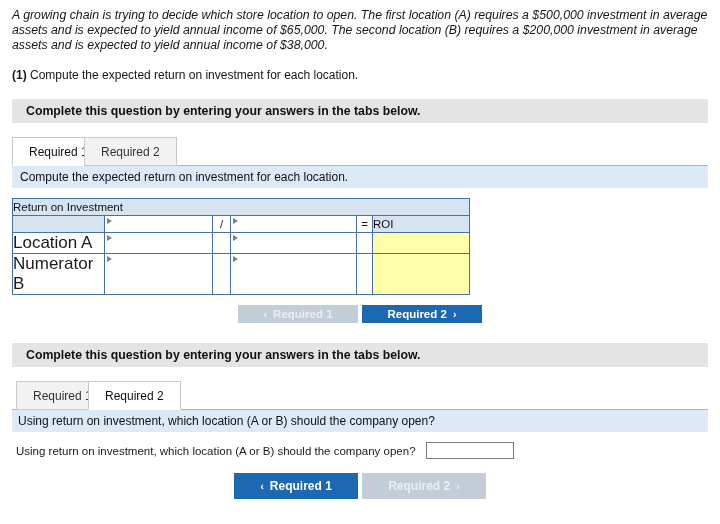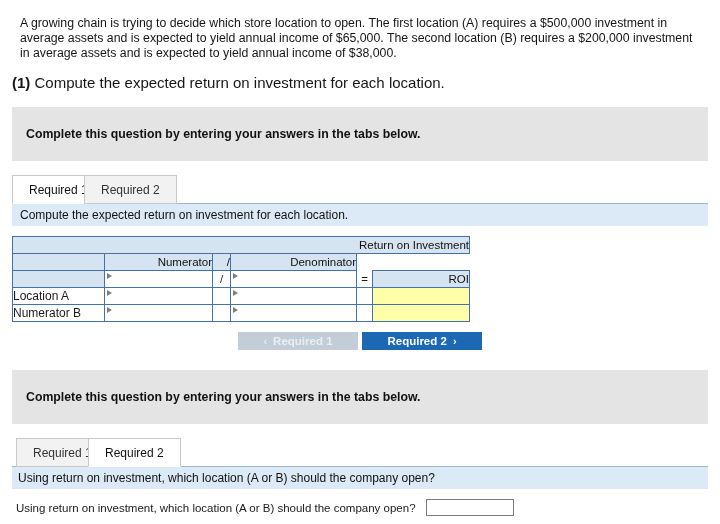--- a/index.html
+++ b/index.html
@@ -20,39 +20,40 @@
     width: 720px;
     height: 524px;
   }
   .prompt {
     padding: 8px 12px 0 12px;
     line-height: 15px;
     font-size: 12.3px;
     color: #161616;
   }
   .prompt p {
-    margin: 8px;
+    margin: 0;
+    font-style: italic;
   }
   .req-lines {
     margin-top: 14px;
     line-height: 16px;
     font-weight: bold;
-    font-size: 15px;
+    font-size: 12px;
   }
   .req-lines .req-num {
     font-weight: bold;
   }
   .req-lines .req-text {
     font-weight: normal;
   }
 
   .banner {
     margin: 16px 12px 0 12px;
     background: #e4e4e4;
-    height: 54px;
+    height: 24px;
     display: flex;
     align-items: center;
     padding-left: 14px;
     font-weight: bold;
     font-size: 12.3px;
     color: #111;
   }
   .banner2 {
     margin-top: 20px;
   }
@@ -103,38 +104,38 @@
     font-size: 11.5px;
   }
   table.roi td, table.roi th {
     border: 1px solid #4472a8;
     height: 16px;
     padding: 0;
     font-weight: normal;
   }
   .hdr-blue {
     background: #d6e3f0;
-    text-align: right;
+    text-align: left;
     color: #111;
     font-size: 11.5px;
   }
   .cell-white {
     background: #ffffff;
   }
   .cell-yellow {
     background: #ffffaa;
   }
   .cell-noborder {
     border: none !important;
     background: transparent;
   }
   .rowlabel {
     background: #ffffff;
     padding-left: 4px;
-    font-size: 12px;
+    font-size: 17px;
     text-align: left;
   }
   .inputcell {
     position: relative;
     background: #ffffff;
   }
   .caret {
     position: absolute;
     left: 2px;
     top: 2px;
@@ -268,28 +269,20 @@
         <col style="width:126px">
         <col style="width:16px">
         <col style="width:97px">
       </colgroup>
       <tbody>
         <tr>
           <td class="hdr-blue" colspan="6">Return on Investment</td>
         </tr>
         <tr>
           <td class="hdr-blue"></td>
-          <td class="hdr-blue">Numerator</td>
-          <td class="hdr-blue">/</td>
-          <td class="hdr-blue">Denominator</td>
-          <td class="cell-noborder"></td>
-          <td class="cell-noborder"></td>
-        </tr>
-        <tr>
-          <td class="hdr-blue"></td>
           <td class="inputcell">
               <span class="caret"></span>
             </td>
           <td class="slash-cell">/</td>
           <td class="inputcell">
               <span class="caret"></span>
             </td>
           <td class="eq-cell">=</td>
           <td class="hdr-blue">ROI</td>
         </tr>

